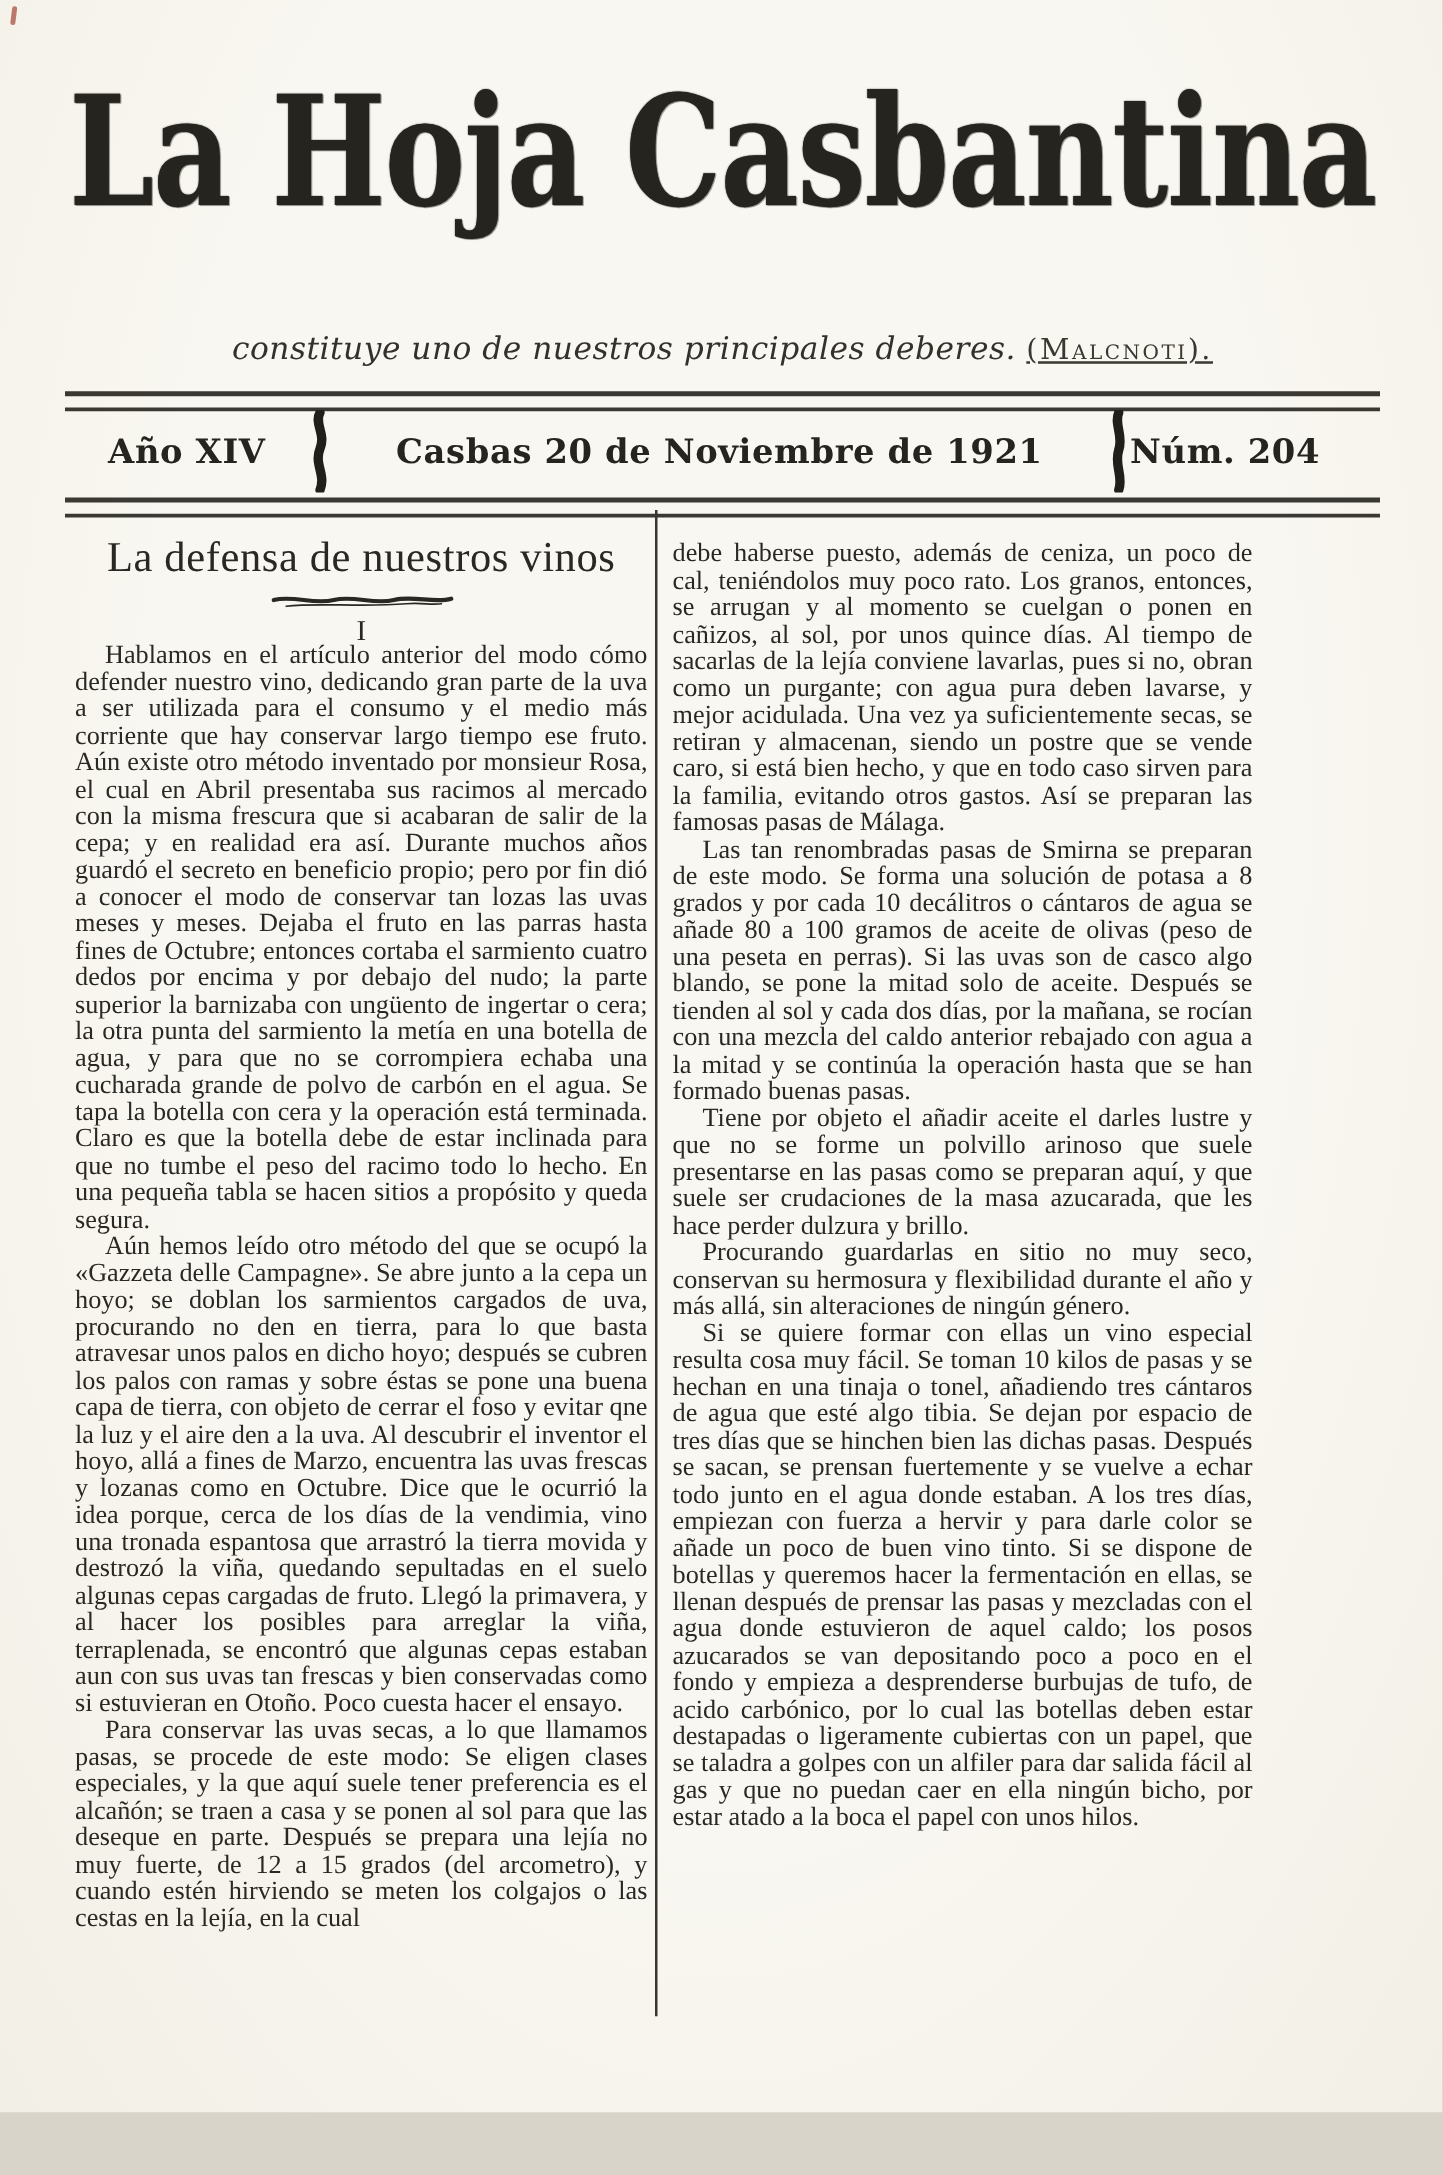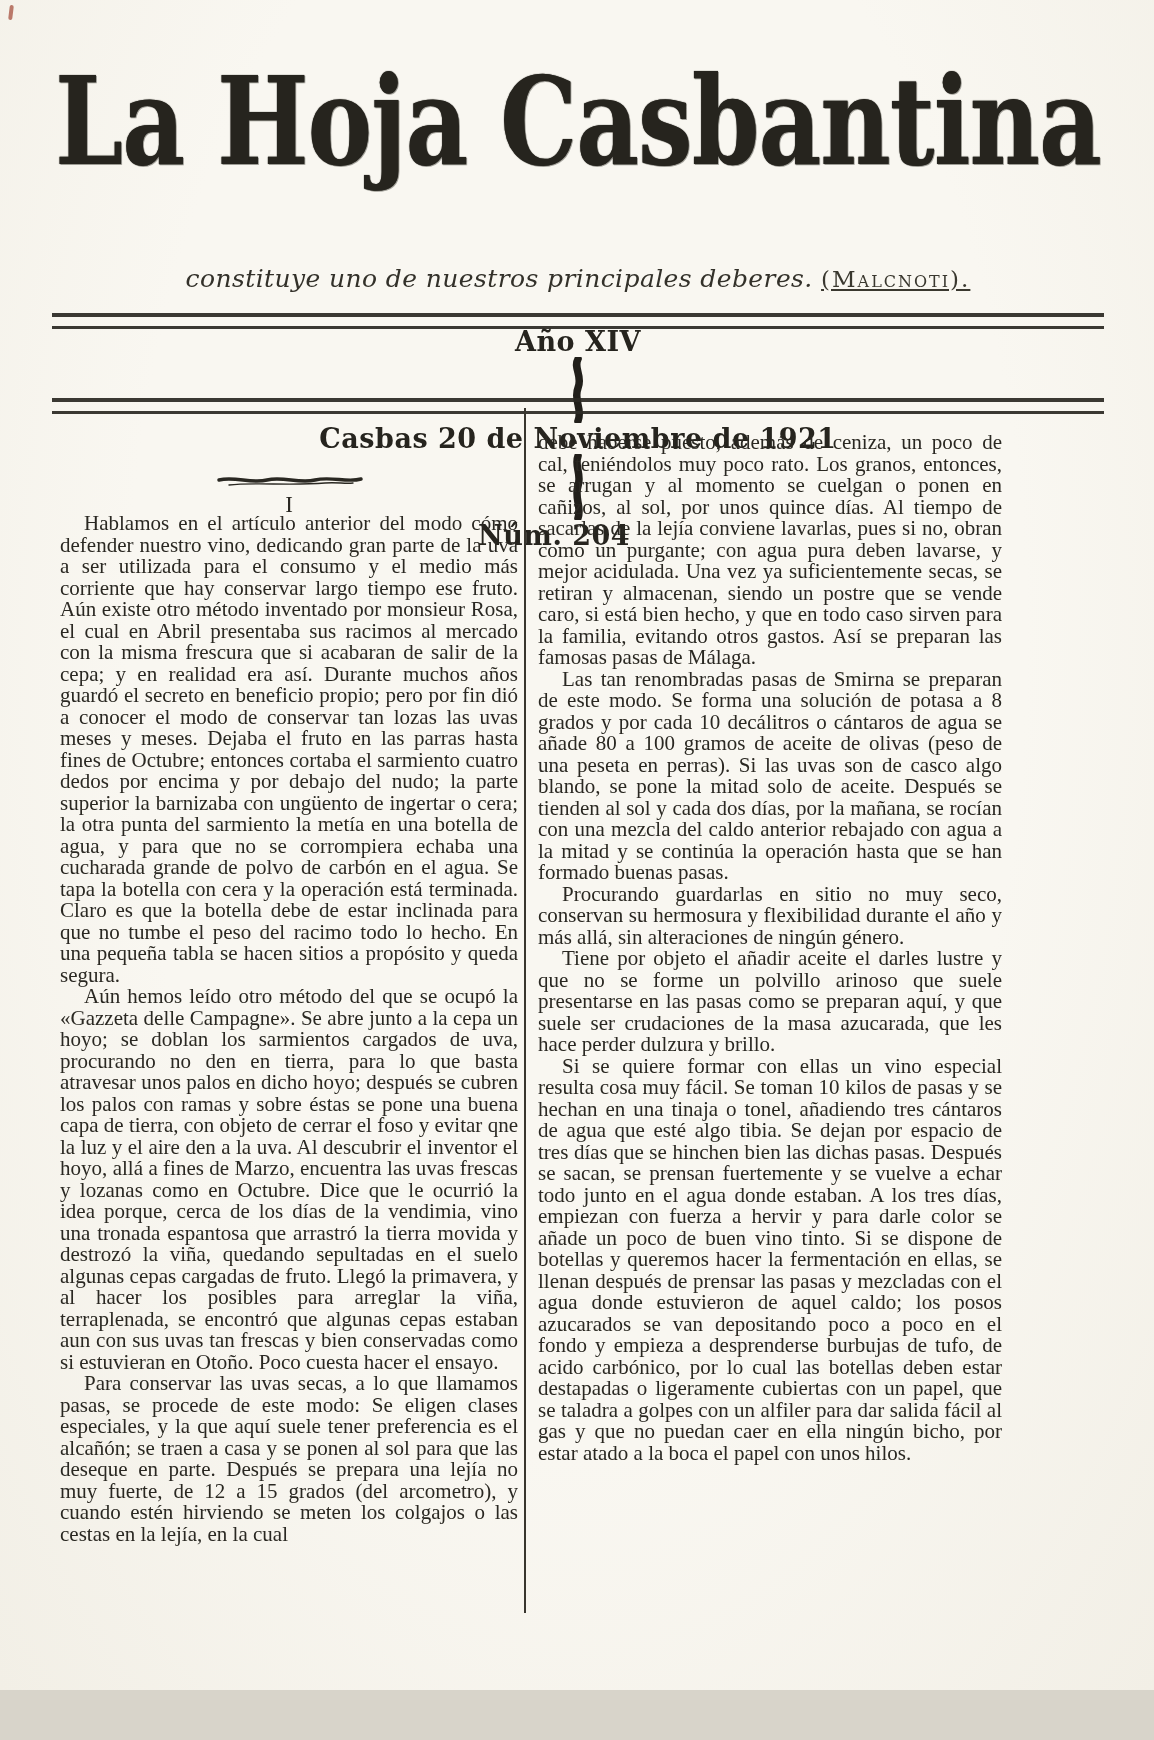--- a/index.html
+++ b/index.html
@@ -68,21 +68,20 @@
   .rule-top { top:313px; }
   .rule-mid { top:398px; }
 
   
   .dateline-row {
     position:absolute; left:52px; top:326px; width:1052px; height:70px;
     display:flex; align-items:center;
     font-family:"DejaVu Serif", serif;
     font-weight:700; font-size:27px; color:#26241e;
     letter-spacing:.5px;
-    flex-direction:column;
   }
   .dl-vol  { width:195px; text-align:center; }
   .dl-date { flex:1; text-align:center; }
   .dl-num  { width:200px; text-align:left; }
   .bracket { flex:0 0 auto; width:18px; height:66px; }
 
   
   .article-title {
     position:absolute; left:60px; top:428px; width:458px;
     text-align:center;
@@ -137,20 +136,21 @@
     <span class="bracket">
       <svg width="18" height="66" viewBox="0 0 18 66">
         <path d="M9,2 C5,12 13,20 9,32 C5,44 13,53 9,64" stroke="#211f1a" stroke-width="7.5" fill="none" stroke-linecap="round"></path>
       </svg>
     </span>
     <div class="dl-num">Núm. 204</div>
   </div>
 
   <div class="rule-double rule-mid"></div>
 
+  <div class="article-title">La defensa de nuestros vinos</div>
 
   <span class="title-flourish">
     <svg width="150" height="14" viewBox="0 0 150 14">
       <path d="M4,6 C20,2 36,10 52,6 C68,2 84,10 100,6 C116,2 132,9 146,5" stroke="#2a2822" stroke-width="3.4" fill="none" stroke-linecap="round"></path>
       <path d="M14,11 C40,8 75,12 110,9 C122,8 130,10 138,9" stroke="#2a2822" stroke-width="1.4" fill="none" stroke-linecap="round"></path>
     </svg>
   </span>
 
   <div class="section-numeral">I</div>
 
@@ -158,21 +158,21 @@
       <p>Hablamos en el artículo anterior del modo cómo defender nuestro vino, dedicando gran parte de la uva a ser utilizada para el consumo y el medio más corriente que hay conservar largo tiempo ese fruto. Aún existe otro método inventado por monsieur Rosa, el cual en Abril presentaba sus racimos al mercado con la misma frescura que si acabaran de salir de la cepa; y en realidad era así. Durante muchos años guardó el secreto en beneficio propio; pero por fin dió a conocer el modo de conservar tan lozas las uvas meses y meses. Dejaba el fruto en las parras hasta fines de Octubre; entonces cortaba el sarmiento cuatro dedos por encima y por debajo del nudo; la parte superior la barnizaba con ungüento de ingertar o cera; la otra punta del sarmiento la metía en una botella de agua, y para que no se corrompiera echaba una cucharada grande de polvo de carbón en el agua. Se tapa la botella con cera y la operación está terminada. Claro es que la botella debe de estar inclinada para que no tumbe el peso del racimo todo lo hecho. En una pequeña tabla se hacen sitios a propósito y queda segura.</p>
       <p>Aún hemos leído otro método del que se ocupó la «Gazzeta delle Campagne». Se abre junto a la cepa un hoyo; se doblan los sarmientos cargados de uva, procurando no den en tierra, para lo que basta atravesar unos palos en dicho hoyo; después se cubren los palos con ramas y sobre éstas se pone una buena capa de tierra, con objeto de cerrar el foso y evitar qne la luz y el aire den a la uva. Al descubrir el inventor el hoyo, allá a fines de Marzo, encuentra las uvas frescas y lozanas como en Octubre. Dice que le ocurrió la idea porque, cerca de los días de la vendimia, vino una tronada espantosa que arrastró la tierra movida y destrozó la viña, quedando sepultadas en el suelo algunas cepas cargadas de fruto. Llegó la primavera, y al hacer los posibles para arreglar la viña, terraplenada, se encontró que algunas cepas estaban aun con sus uvas tan frescas y bien conservadas como si estuvieran en Otoño. Poco cuesta hacer el ensayo.</p>
       <p>Para conservar las uvas secas, a lo que llamamos pasas, se procede de este modo: Se eligen clases especiales, y la que aquí suele tener preferencia es el alcañón; se traen a casa y se ponen al sol para que las deseque en parte. Después se prepara una lejía no muy fuerte, de 12 a 15 grados (del arcometro), y cuando estén hirviendo se meten los colgajos o las cestas en la lejía, en la cual</p>
     </div>
 
   <div class="column-divider"></div>
 
   <div class="col col-right">
       <p>debe haberse puesto, además de ceniza, un poco de cal, teniéndolos muy poco rato. Los granos, entonces, se arrugan y al momento se cuelgan o ponen en cañizos, al sol, por unos quince días. Al tiempo de sacarlas de la lejía conviene lavarlas, pues si no, obran como un purgante; con agua pura deben lavarse, y mejor acidulada. Una vez ya suficientemente secas, se retiran y almacenan, siendo un postre que se vende caro, si está bien hecho, y que en todo caso sirven para la familia, evitando otros gastos. Así se preparan las famosas pasas de Málaga.</p>
       <p>Las tan renombradas pasas de Smirna se preparan de este modo. Se forma una solución de potasa a 8 grados y por cada 10 decálitros o cántaros de agua se añade 80 a 100 gramos de aceite de olivas (peso de una peseta en perras). Si las uvas son de casco algo blando, se pone la mitad solo de aceite. Después se tienden al sol y cada dos días, por la mañana, se rocían con una mezcla del caldo anterior rebajado con agua a la mitad y se continúa la operación hasta que se han formado buenas pasas.</p>
+      <p>Tiene por objeto el añadir aceite el darles lustre y que no se forme un polvillo arinoso que suele presentarse en las pasas como se preparan aquí, y que suele ser crudaciones de la masa azucarada, que les hace perder dulzura y brillo.</p>
       <p>Procurando guardarlas en sitio no muy seco, conservan su hermosura y flexibilidad durante el año y más allá, sin alteraciones de ningún género.</p>
-      <p>Tiene por objeto el añadir aceite el darles lustre y que no se forme un polvillo arinoso que suele presentarse en las pasas como se preparan aquí, y que suele ser crudaciones de la masa azucarada, que les hace perder dulzura y brillo.</p>
       <p>Si se quiere formar con ellas un vino especial resulta cosa muy fácil. Se toman 10 kilos de pasas y se hechan en una tinaja o tonel, añadiendo tres cántaros de agua que esté algo tibia. Se dejan por espacio de tres días que se hinchen bien las dichas pasas. Después se sacan, se prensan fuertemente y se vuelve a echar todo junto en el agua donde estaban. A los tres días, empiezan con fuerza a hervir y para darle color se añade un poco de buen vino tinto. Si se dispone de botellas y queremos hacer la fermentación en ellas, se llenan después de prensar las pasas y mezcladas con el agua donde estuvieron de aquel caldo; los posos azucarados se van depositando poco a poco en el fondo y empieza a desprenderse burbujas de tufo, de acido carbónico, por lo cual las botellas deben estar destapadas o ligeramente cubiertas con un papel, que se taladra a golpes con un alfiler para dar salida fácil al gas y que no puedan caer en ella ningún bicho, por estar atado a la boca el papel con unos hilos.</p>
     </div>
 
   <div class="scan-speck speck-a"></div>
   <div class="scan-speck speck-b"></div>
 
 </div>
 
 </body></html>

